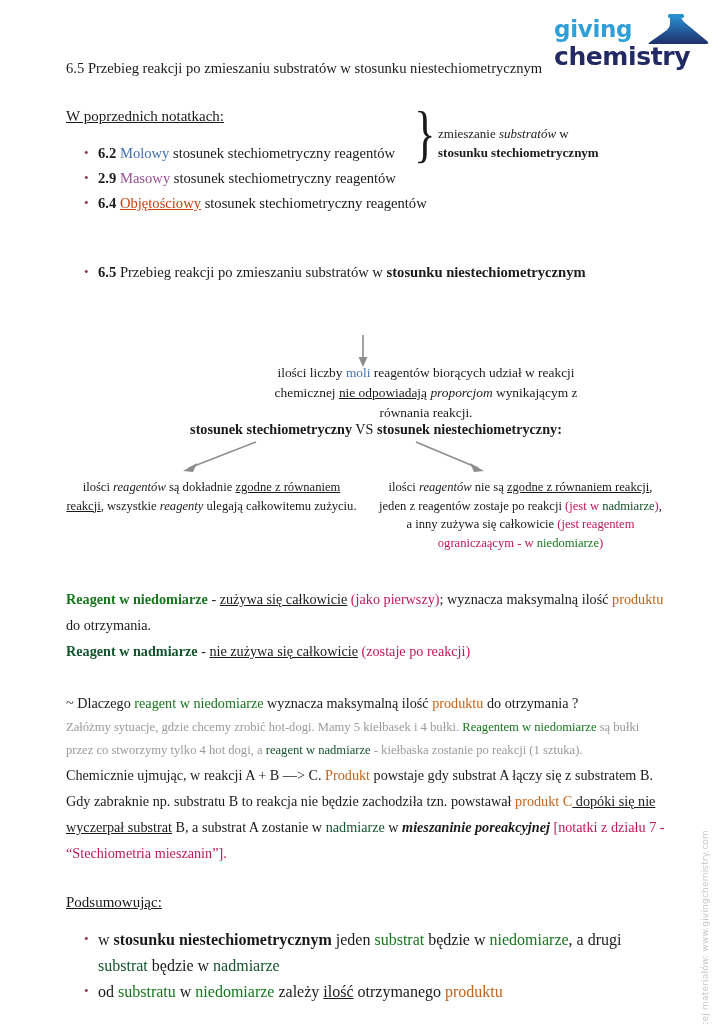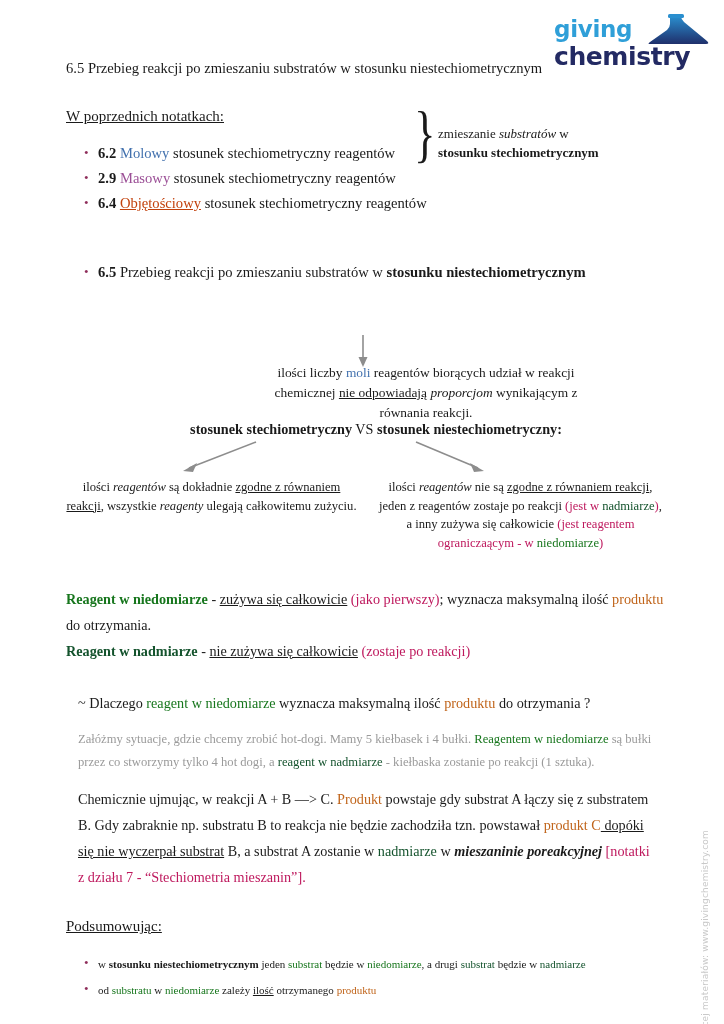--- a/index.html
+++ b/index.html
@@ -191,30 +191,30 @@
     font-size: 14.2px;
     line-height: 26px;
   }
   .defs p { margin: 0; }
 
   .qa {
     margin-top: 26px;
     font-size: 14.2px;
     line-height: 26px;
   }
-  .qa p { margin: 12px; }
+  .qa p { margin: 0; }
   .qa .small {
     font-size: 12.6px;
     line-height: 23px;
     color: #9a9a9a;
   }
 
   .summary { margin-top: 28px; }
   .summary .section-head { margin-bottom: 8px; }
-  .summary ul.bl > li { line-height: 26px; font-size: 11px; }
+  .summary ul.bl > li { line-height: 26px; font-size: 16px; }
 
   
   .vfooter {
     position: absolute;
     right: 2px;
     bottom: 30px;
     transform-origin: right bottom;
     transform: rotate(-90deg) translateY(-12px);
     white-space: nowrap;
     font-family: "DejaVu Sans", sans-serif;

